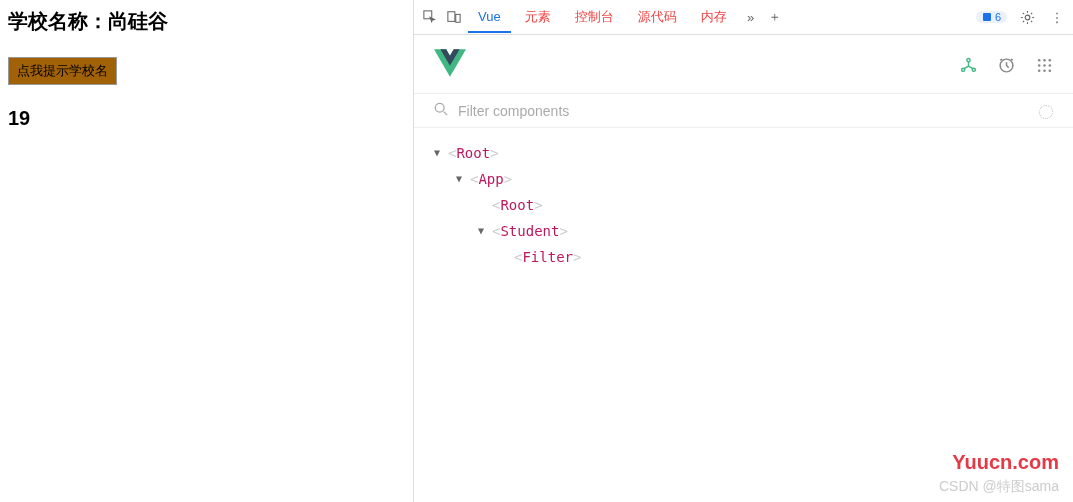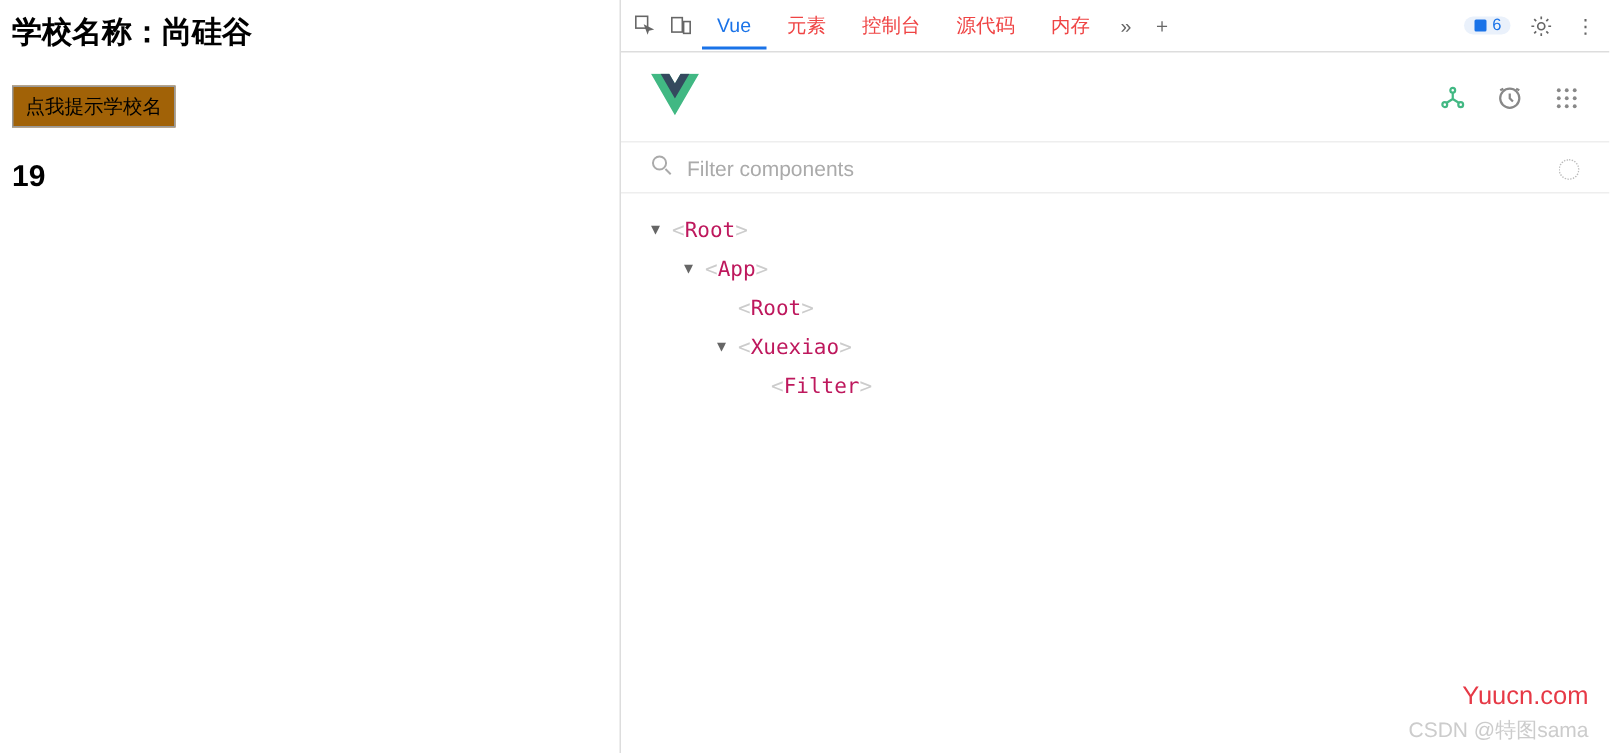--- a/index.html
+++ b/index.html
@@ -145,22 +145,22 @@
     .angle { color: #ccc; }
     .comp-name { color: #be185d; }
     .indent-1 { padding-left: 22px; }
     .indent-2 { padding-left: 44px; }
     .indent-3 { padding-left: 66px; }
     .watermark1 {
       position: absolute;
       right: 14px;
       bottom: 28px;
       color: #e63946;
-      font-weight: normal;
-      font-size: 17px;
+      font-weight: bold;
+      font-size: 20px;
       font-family: Arial;
     }
     .watermark2 {
       position: absolute;
       right: 14px;
       bottom: 6px;
       color: #ccc;
       font-size: 14px;
       margin-left: 20px;
     }
@@ -276,21 +276,21 @@
     </div>
     <div class="tree-row indent-2">
       <span class="caret"></span>
       <span class="angle">&lt;</span>
         <span class="comp-name">Root</span>
         <span class="angle">&gt;</span>
     </div>
     <div class="tree-row indent-2">
       <span class="caret">▼</span>
       <span class="angle">&lt;</span>
-        <span class="comp-name">Xuexiao</span>
+        <span class="comp-name">Student</span>
         <span class="angle">&gt;</span>
     </div>
     <div class="tree-row indent-3">
       <span class="caret"></span>
       <span class="angle">&lt;</span>
         <span class="comp-name">Filter</span>
         <span class="angle">&gt;</span>
     </div>
   </div>
 </div>

